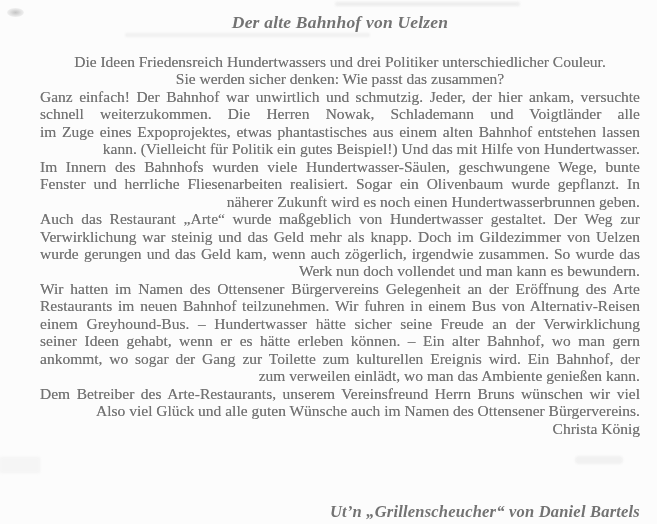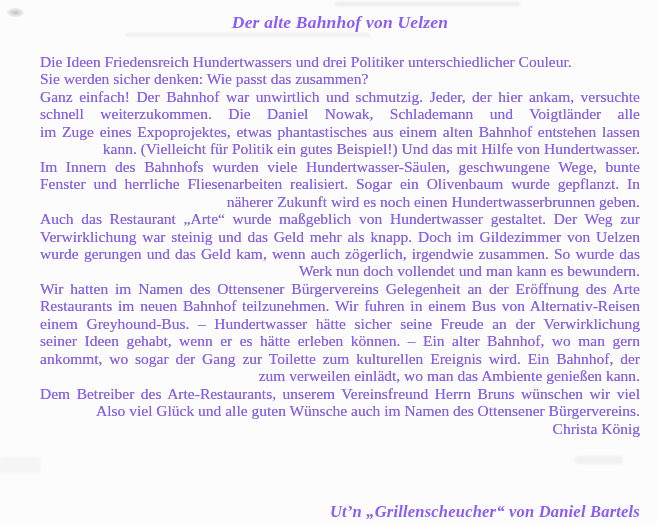--- a/index.html
+++ b/index.html
@@ -7,21 +7,21 @@
     padding: 0;
     background: #ffffff;
   }
   .page {
     position: relative;
     width: 657px;
     height: 524px;
     background: #fcfcfc;
     overflow: hidden;
     font-family: "Liberation Serif", "DejaVu Serif", serif;
-    color: #8b5cf6;
+    color: #737373;
   }
   .doc-title {
     position: absolute;
     top: 12px;
     left: 40px;
     width: 600px;
     margin: 0;
     text-align: center;
     font-size: 17.5px;
     font-weight: bold;
@@ -31,21 +31,21 @@
   .doc-body {
     position: absolute;
     top: 53px;
     left: 40px;
     width: 600px;
     font-size: 15.5px;
     line-height: 17.45px;
     text-shadow: 0 0 0.4px rgba(30,30,30,0.45);
   }
   .ln { white-space: normal; }
-  .ln-center { }
+  .ln-center { text-align: center; }
   .ln-justify {
     text-align: justify;
     text-align-last: justify;
     text-justify: inter-word;
   }
   .ln-plain { text-align: right; }
   .doc-footer {
     position: absolute;
     top: 502px;
     left: 40px;
@@ -98,21 +98,21 @@
   <div class="artifact streak-under-title"></div>
   <div class="artifact blob-right-mid"></div>
   <div class="artifact band-bottom-left"></div>
 
   <h1 class="doc-title">Der alte Bahnhof von Uelzen</h1>
 
   <div class="doc-body">
       <div class="ln ln-center">Die Ideen Friedensreich Hundertwassers und drei Politiker unterschiedlicher Couleur.</div>
       <div class="ln ln-center">Sie werden sicher denken: Wie passt das zusammen?</div>
       <div class="ln ln-justify">Ganz einfach! Der Bahnhof war unwirtlich und schmutzig. Jeder, der hier ankam, versuchte</div>
-      <div class="ln ln-justify">schnell weiterzukommen. Die Daniel Nowak, Schlademann und Voigtländer alle</div>
+      <div class="ln ln-justify">schnell weiterzukommen. Die Herren Nowak, Schlademann und Voigtländer alle</div>
       <div class="ln ln-justify">im Zuge eines Expoprojektes, etwas phantastisches aus einem alten Bahnhof entstehen lassen</div>
       <div class="ln ln-plain">kann. (Vielleicht für Politik ein gutes Beispiel!) Und das mit Hilfe von Hundertwasser.</div>
       <div class="ln ln-justify">Im Innern des Bahnhofs wurden viele Hundertwasser-Säulen, geschwungene Wege, bunte</div>
       <div class="ln ln-justify">Fenster und herrliche Fliesenarbeiten realisiert. Sogar ein Olivenbaum wurde gepflanzt. In</div>
       <div class="ln ln-plain">näherer Zukunft wird es noch einen Hundertwasserbrunnen geben.</div>
       <div class="ln ln-justify">Auch das Restaurant „Arte“ wurde maßgeblich von Hundertwasser gestaltet. Der Weg zur</div>
       <div class="ln ln-justify">Verwirklichung war steinig und das Geld mehr als knapp. Doch im Gildezimmer von Uelzen</div>
       <div class="ln ln-justify">wurde gerungen und das Geld kam, wenn auch zögerlich, irgendwie zusammen. So wurde das</div>
       <div class="ln ln-plain">Werk nun doch vollendet und man kann es bewundern.</div>
       <div class="ln ln-justify">Wir hatten im Namen des Ottensener Bürgervereins Gelegenheit an der Eröffnung des Arte</div>

